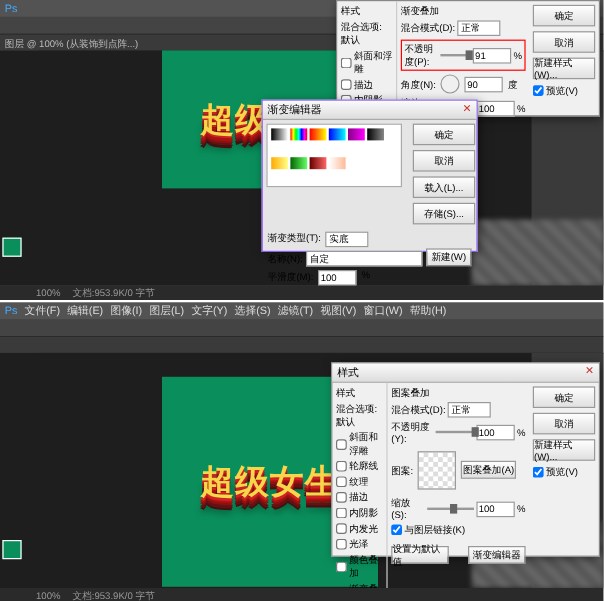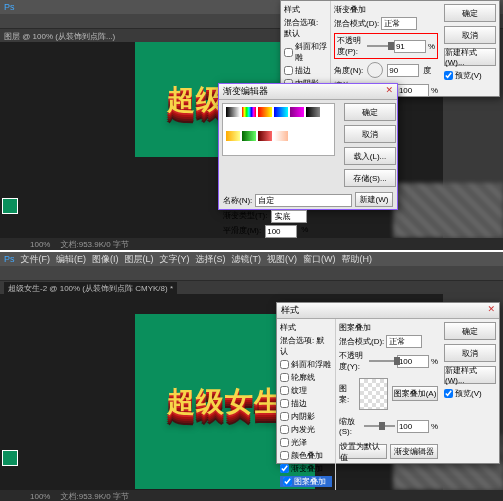--- a/index.html
+++ b/index.html
@@ -175,28 +175,28 @@
           <div class="preset" style="background:linear-gradient(90deg,#fff,#fb9)"></div>
         </div>
       </div>
       <div class="col" style="width:50px">
         <div class="btn">确定</div>
         <div class="btn">取消</div>
         <div class="btn">载入(L)...</div>
         <div class="btn">存储(S)...</div>
       </div>
     </div>
+    <div style="padding:1px 4px;font-size:8px;display:flex;gap:4px">
+      <span>渐变类型(T):</span>
+        <span class="minidrop">实底</span>
+    </div>
     <div style="padding:0 4px;font-size:8px;display:flex;gap:3px;align-items:center">
       <span>名称(N):</span>
         <span class="minidrop" style="flex:1">自定</span>
       <div class="btn" style="min-width:36px;height:13px">新建(W)</div>
-    </div>
-    <div style="padding:1px 4px;font-size:8px;display:flex;gap:4px">
-      <span>渐变类型(T):</span>
-        <span class="minidrop">实底</span>
     </div>
     <div style="padding:1px 4px;font-size:8px;display:flex;gap:4px">
       <span>平滑度(M):</span>
         <input class="inp-sm" value="100" style="">
         <span>%</span>
     </div>
     <div class="redbox" style="margin:2px 4px">
       <div class="bigstrip" style="margin:0"></div>
     </div>
   </div>
@@ -216,21 +216,20 @@
     <span>图层(L)</span>
     <span>文字(Y)</span>
     <span>选择(S)</span>
     <span>滤镜(T)</span>
     <span>视图(V)</span>
     <span>窗口(W)</span>
     <span>帮助(H)</span>
   </div>
   <div class="optbar"></div>
   <div class="tabs">
-    <span style="background:#1e1e1e;padding:1px 4px">超级女生-2 @ 100% (从装饰到点阵 CMYK/8) *</span>
   </div>
   <div class="tools">
     <div class="tool"></div>
       <div class="tool"></div>
     <div class="tool"></div>
       <div class="tool"></div>
     <div class="tool"></div>
       <div class="tool"></div>
     <div class="tool"></div>
       <div class="tool"></div>
@@ -338,21 +337,25 @@
         <div style="display:flex;gap:2px;align-items:center;margin-top:4px">
             <span>缩放(S):</span>
             <div class="slider" style="width:40px">
               <div class="track">
                 <div class="thumb" style="left:50%"></div>
               </div>
             </div>
             <input class="inp-sm" value="100" style="">
             <span>%</span>
           </div>
-        <div style="display:flex;gap:3px;margin-top:6px">
+        <label class="chk">
+            <input type="checkbox" checked="" style="">
+            <span>与图层链接(K)</span>
+          </label>
+        <div style="display:flex;gap:16px;margin-top:6px">
           <div class="btn" style="min-width:46px;height:13px">设置为默认值</div>
           <div class="btn" style="min-width:46px;height:13px">渐变编辑器</div>
         </div>
       </div>
       <div class="col" style="width:55px">
         <div class="btn">确定</div>
         <div class="btn">取消</div>
         <div class="btn">新建样式(W)...</div>
         <label class="chk">
             <input type="checkbox" checked="" style="">

